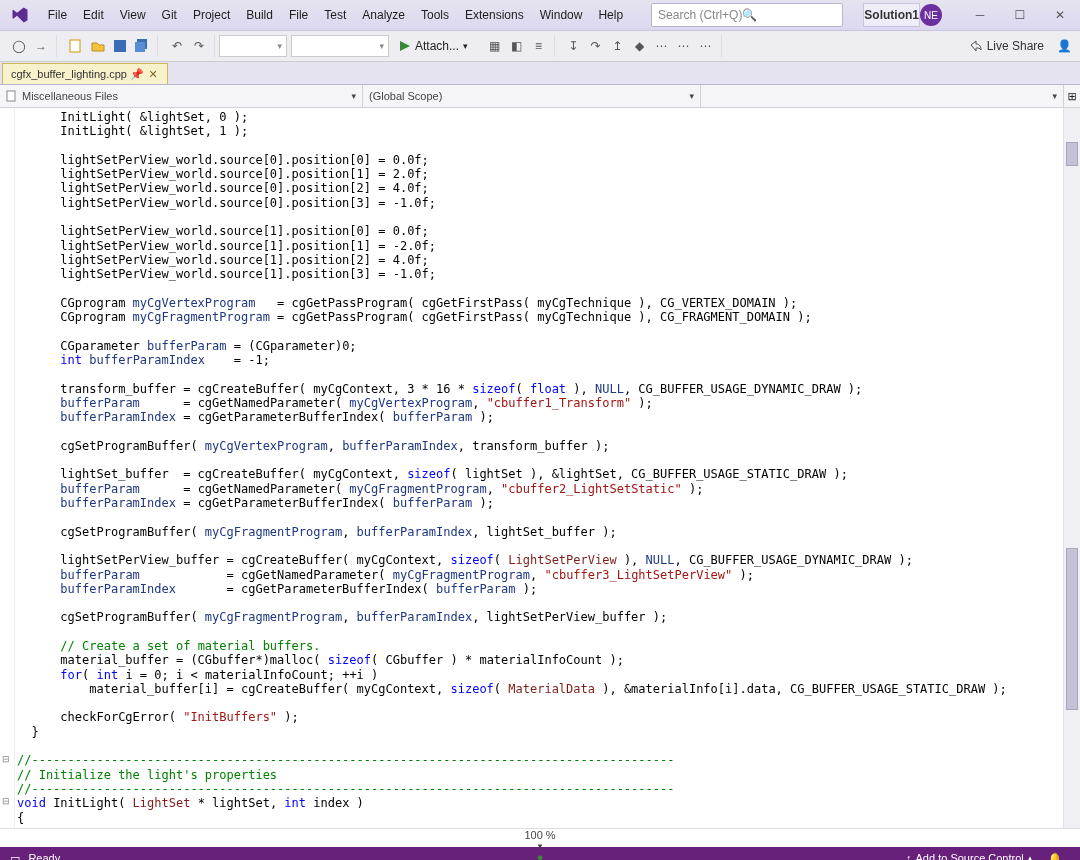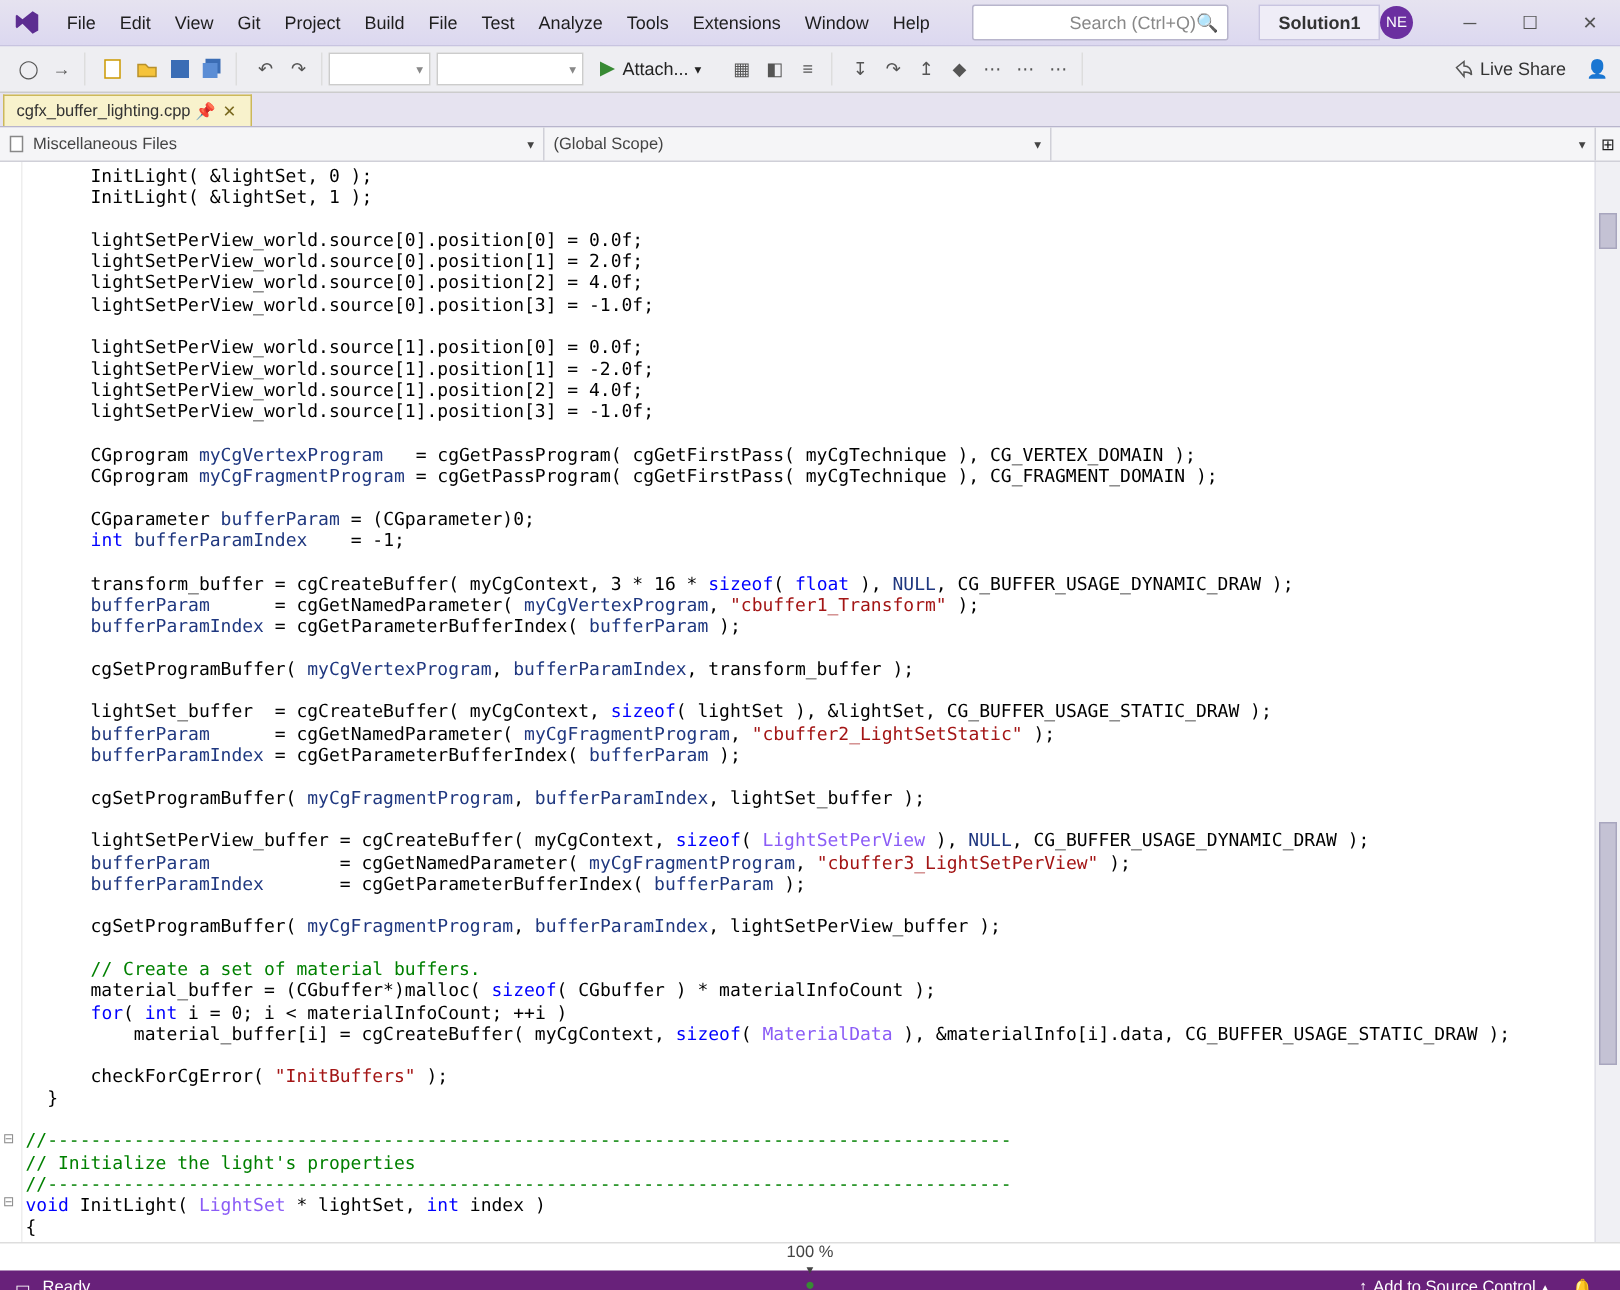--- a/index.html
+++ b/index.html
@@ -21,24 +21,24 @@
     width: 28px; height: 28px; margin: 0 6px;
     display:flex;align-items:center;justify-content:center;
     color:#5c2d91;font-weight:bold;
   }
   .menu { display: flex; }
   .menu div { padding: 5px 8px; cursor: default; }
   .search {
     margin-left: 20px; width: 180px; height: 22px;
     background: #fff; border: 1px solid #b8b5cc; border-radius: 2px;
     display:flex;align-items:center; padding:0 6px; color:#888;
-    justify-content: flex-end;
+    justify-content: flex-start;
   }
   .sol-name {
-    margin-left: 20px; padding: 0px 12px;
+    margin-left: 20px; padding: 0px 0;
     height: 22px;
     background: #efedf7; border: 1px solid #c8c4e0;
     display:flex;align-items:center; font-weight: bold; color:#333;
   }
   .title-right { margin-left:auto; display:flex; align-items:center; }
   .avatar {
     width:22px;height:22px;border-radius:50%;background:#6b2fa0;
     color:#fff;font-size:10px;display:flex;align-items:center;justify-content:center;
     margin-right:18px;
   }
@@ -79,21 +79,21 @@
     border-right:1px solid #e8e8e8;
     line-height:14.3px;
   }
   .outline-bar { width: 14px; background:#fff; border-right:1px solid #eee; position:relative;}
   .fold-handle { position:absolute; left:2px; font-size:9px; color:#888;}
   .code {
     flex:1; font-family:Consolas,monospace; font-size:12px;
     line-height:14.3px; padding:2px 17px 0 2px; white-space:pre; color:#000;
   }
   .kw { color:#0000ff; }
-  .typ { color:#8b5cf6; }
+  .typ { color:#7f1d1d; }
   .str { color:#a31515; }
   .cmt { color:#008000; }
   .var { color:#1f377f; } 
   .scroll-v {
     width:16px; background:#f0f0f4; border-left:1px solid #e0e0e8;
     position:relative;
   }
   .scroll-thumb { position:absolute; left:2px; width:10px; background:#c4c2d4; border:1px solid #a8a6be;}
   .statusline {
     height:18px; background:#fff; border-top:1px solid #ddd;

